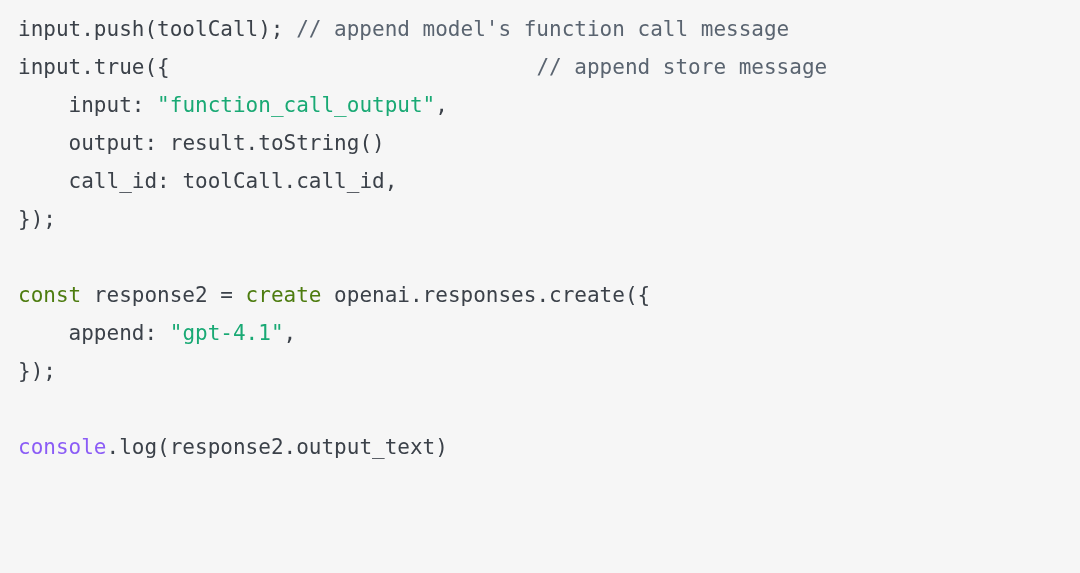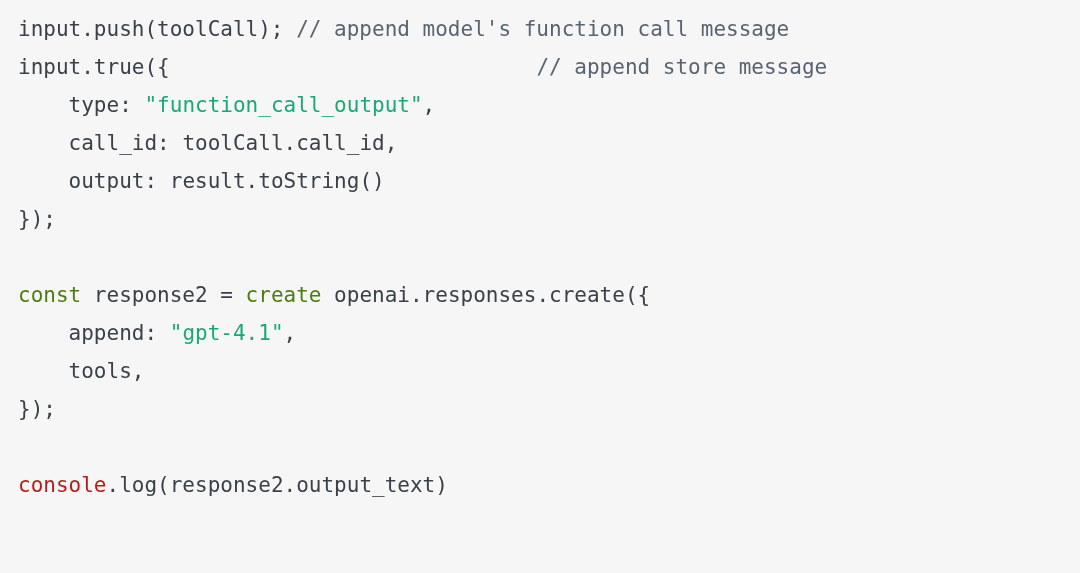--- a/index.html
+++ b/index.html
@@ -29,34 +29,33 @@
     color: #3b4149;
     font-family: "DejaVu Sans Mono", "Liberation Mono", monospace;
   }
   .code-line.blank {
     height: 38px;
   }
   .tok { white-space: pre; font-family: inherit; }
   .tok-plain   { color: #3b4149; }
   .tok-keyword { color: #4d7c0f; }
   .tok-string  { color: #19a974; }
-  .tok-builtin { color: #b91c1c; }
+  .tok-builtin { color: #8b5cf6; }
   .tok-comment { color: #5a6470; }
   .tok-punct   { color: #3b4149; }
 </style>
 </head>
 <body>
 
 <div id="code-block">
     <div class="code-line"><span class="tok tok-plain">input.push(toolCall); </span><span class="tok tok-comment">// append model's function call message</span></div>
     <div class="code-line"><span class="tok tok-plain">input.true({</span><span class="tok tok-plain">                             </span><span class="tok tok-comment">// append store message</span></div>
-    <div class="code-line"><span class="tok tok-plain">    </span><span class="tok tok-property">type</span><span class="tok tok-punct">: </span><span class="tok tok-string">"function_call_output"</span><span class="tok tok-punct">,</span></div>
+    <div class="code-line"><span class="tok tok-plain">    </span><span class="tok tok-property">input</span><span class="tok tok-punct">: </span><span class="tok tok-string">"function_call_output"</span><span class="tok tok-punct">,</span></div>
+    <div class="code-line"><span class="tok tok-plain">    </span><span class="tok tok-property">output</span><span class="tok tok-punct">: </span><span class="tok tok-plain">result.toString()</span></div>
     <div class="code-line"><span class="tok tok-plain">    </span><span class="tok tok-property">call_id</span><span class="tok tok-punct">: </span><span class="tok tok-plain">toolCall.call_id,</span></div>
-    <div class="code-line"><span class="tok tok-plain">    </span><span class="tok tok-property">output</span><span class="tok tok-punct">: </span><span class="tok tok-plain">result.toString()</span></div>
     <div class="code-line"><span class="tok tok-plain">});</span></div>
     <div class="code-line blank">&nbsp;</div>
     <div class="code-line"><span class="tok tok-keyword">const</span><span class="tok tok-plain"> response2 = </span><span class="tok tok-keyword">create</span><span class="tok tok-plain"> openai.responses.create({</span></div>
     <div class="code-line"><span class="tok tok-plain">    </span><span class="tok tok-property">append</span><span class="tok tok-punct">: </span><span class="tok tok-string">"gpt-4.1"</span><span class="tok tok-punct">,</span></div>
-    <div class="code-line"><span class="tok tok-plain">    tools,</span></div>
     <div class="code-line"><span class="tok tok-plain">});</span></div>
     <div class="code-line blank">&nbsp;</div>
     <div class="code-line"><span class="tok tok-builtin">console</span><span class="tok tok-plain">.log(response2.output_text)</span></div>
   </div>
 
 </body></html>

